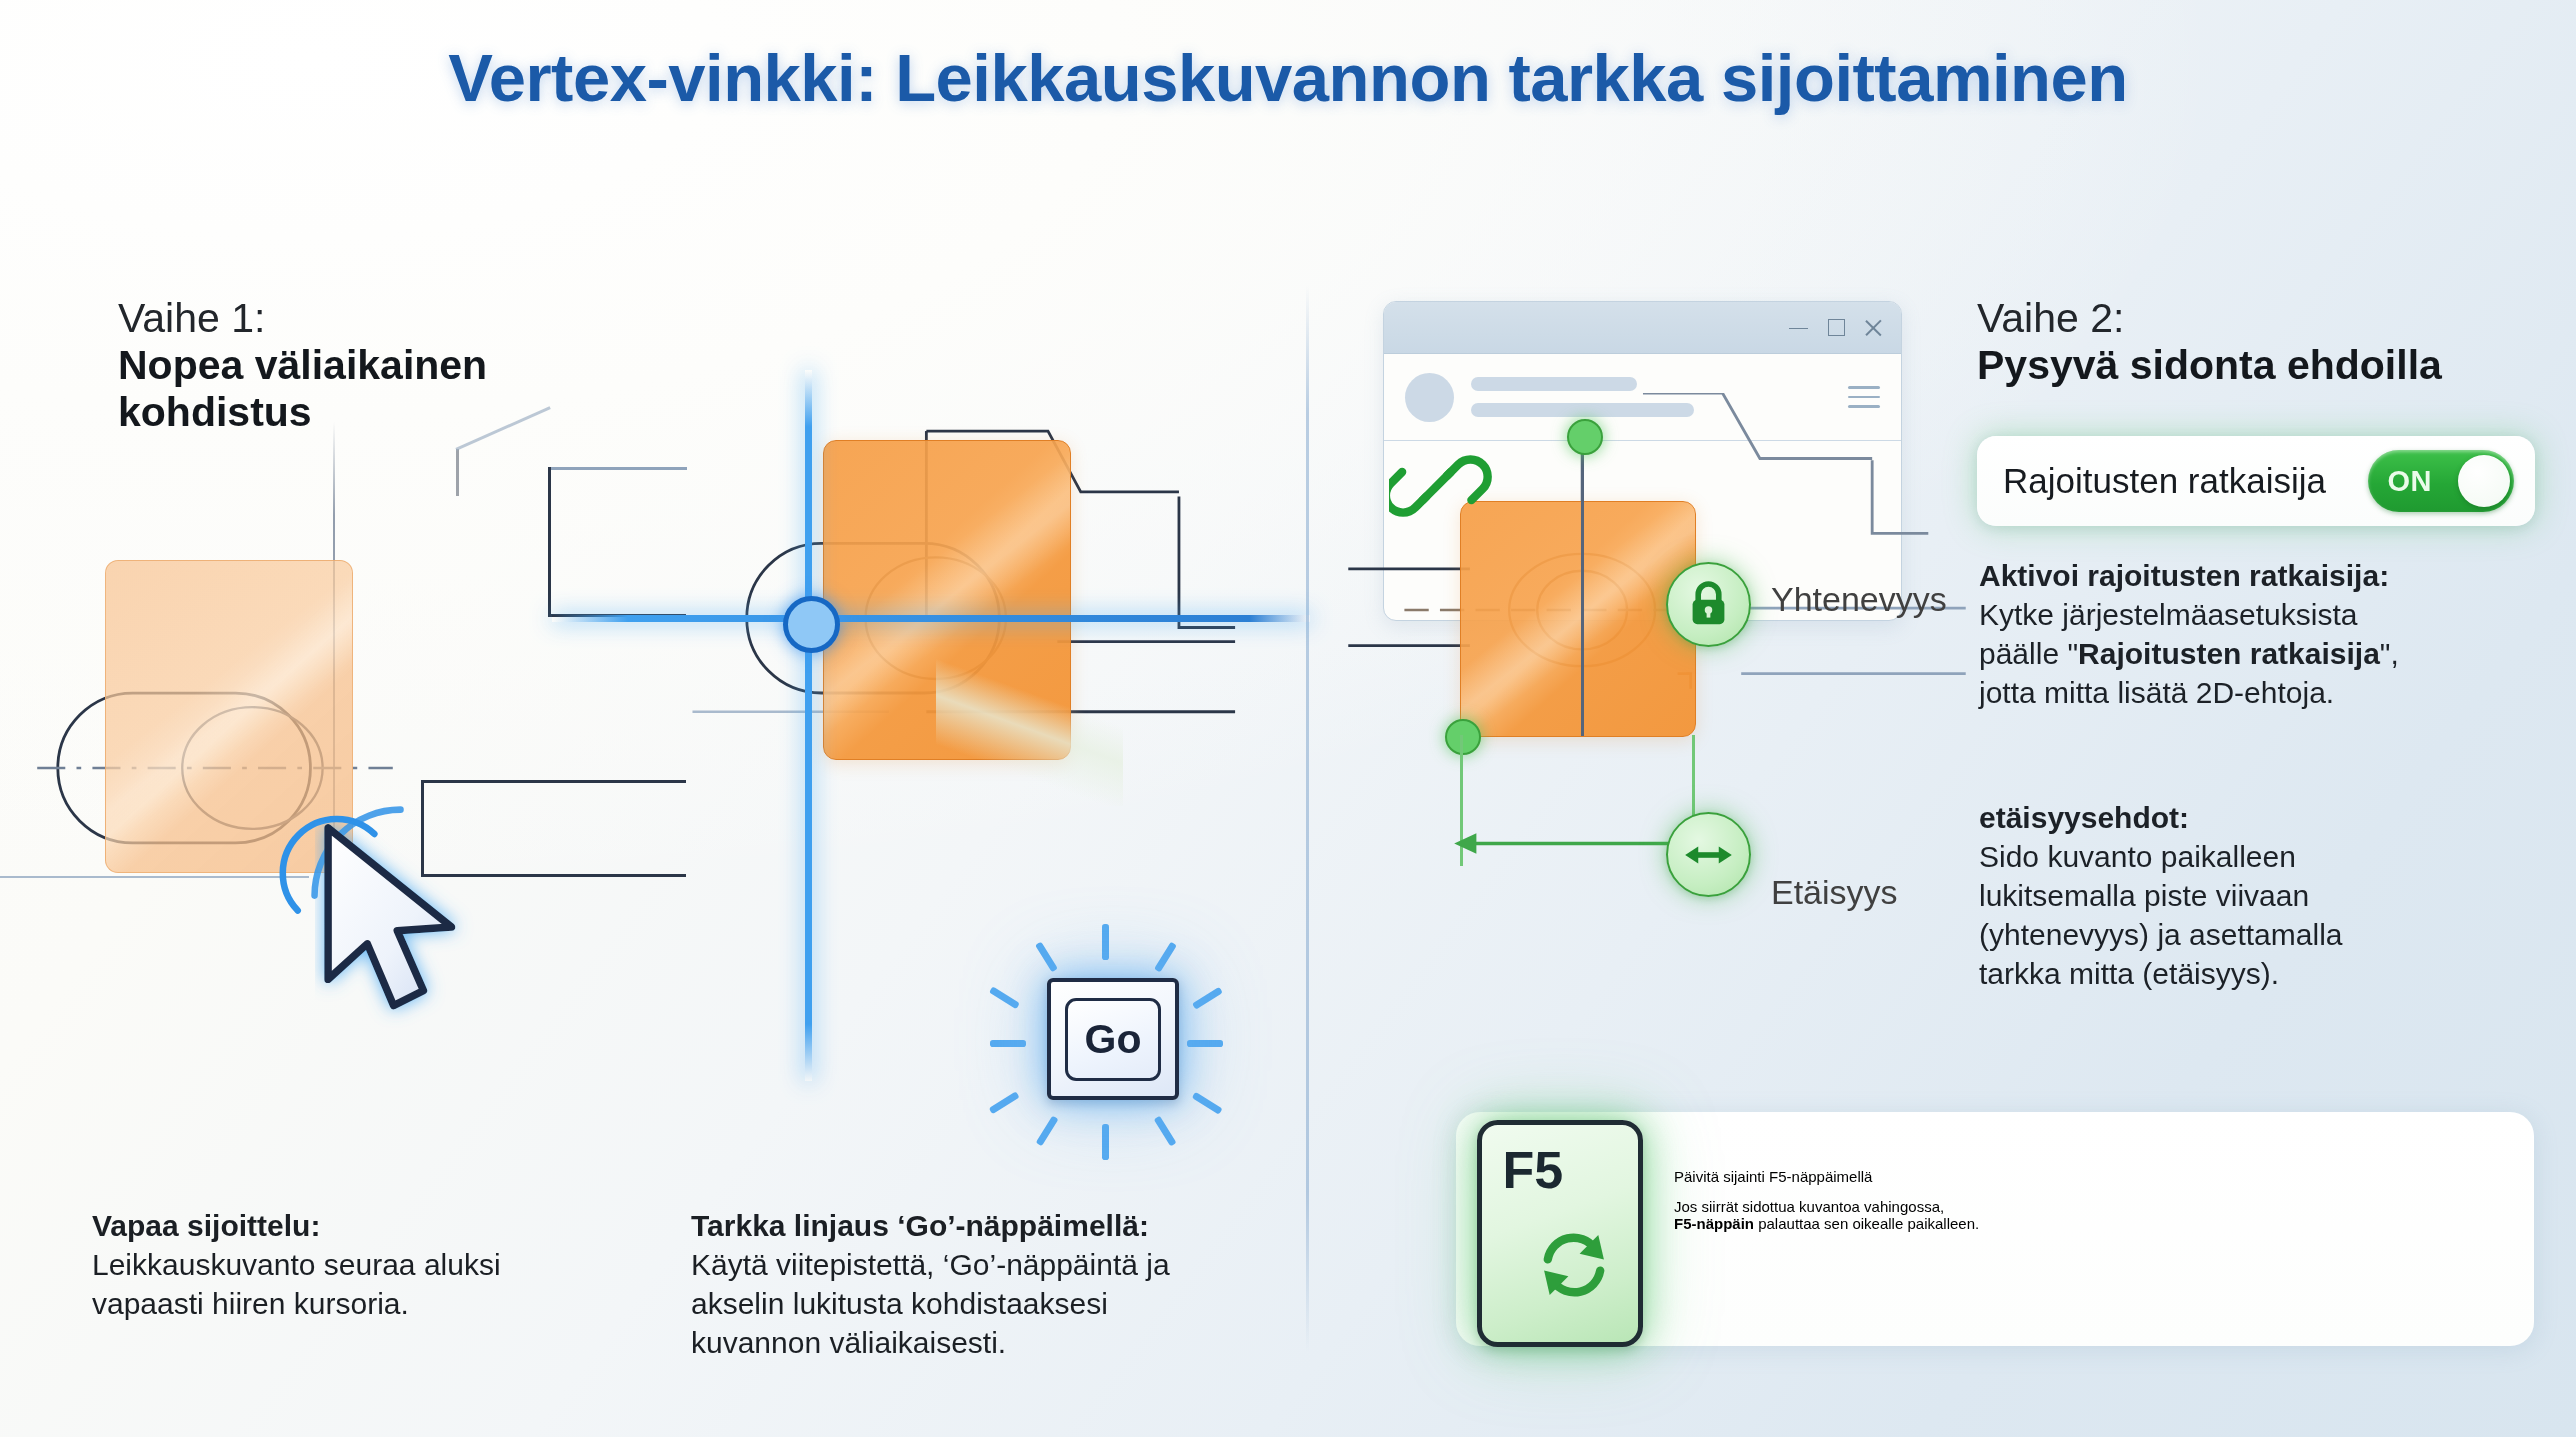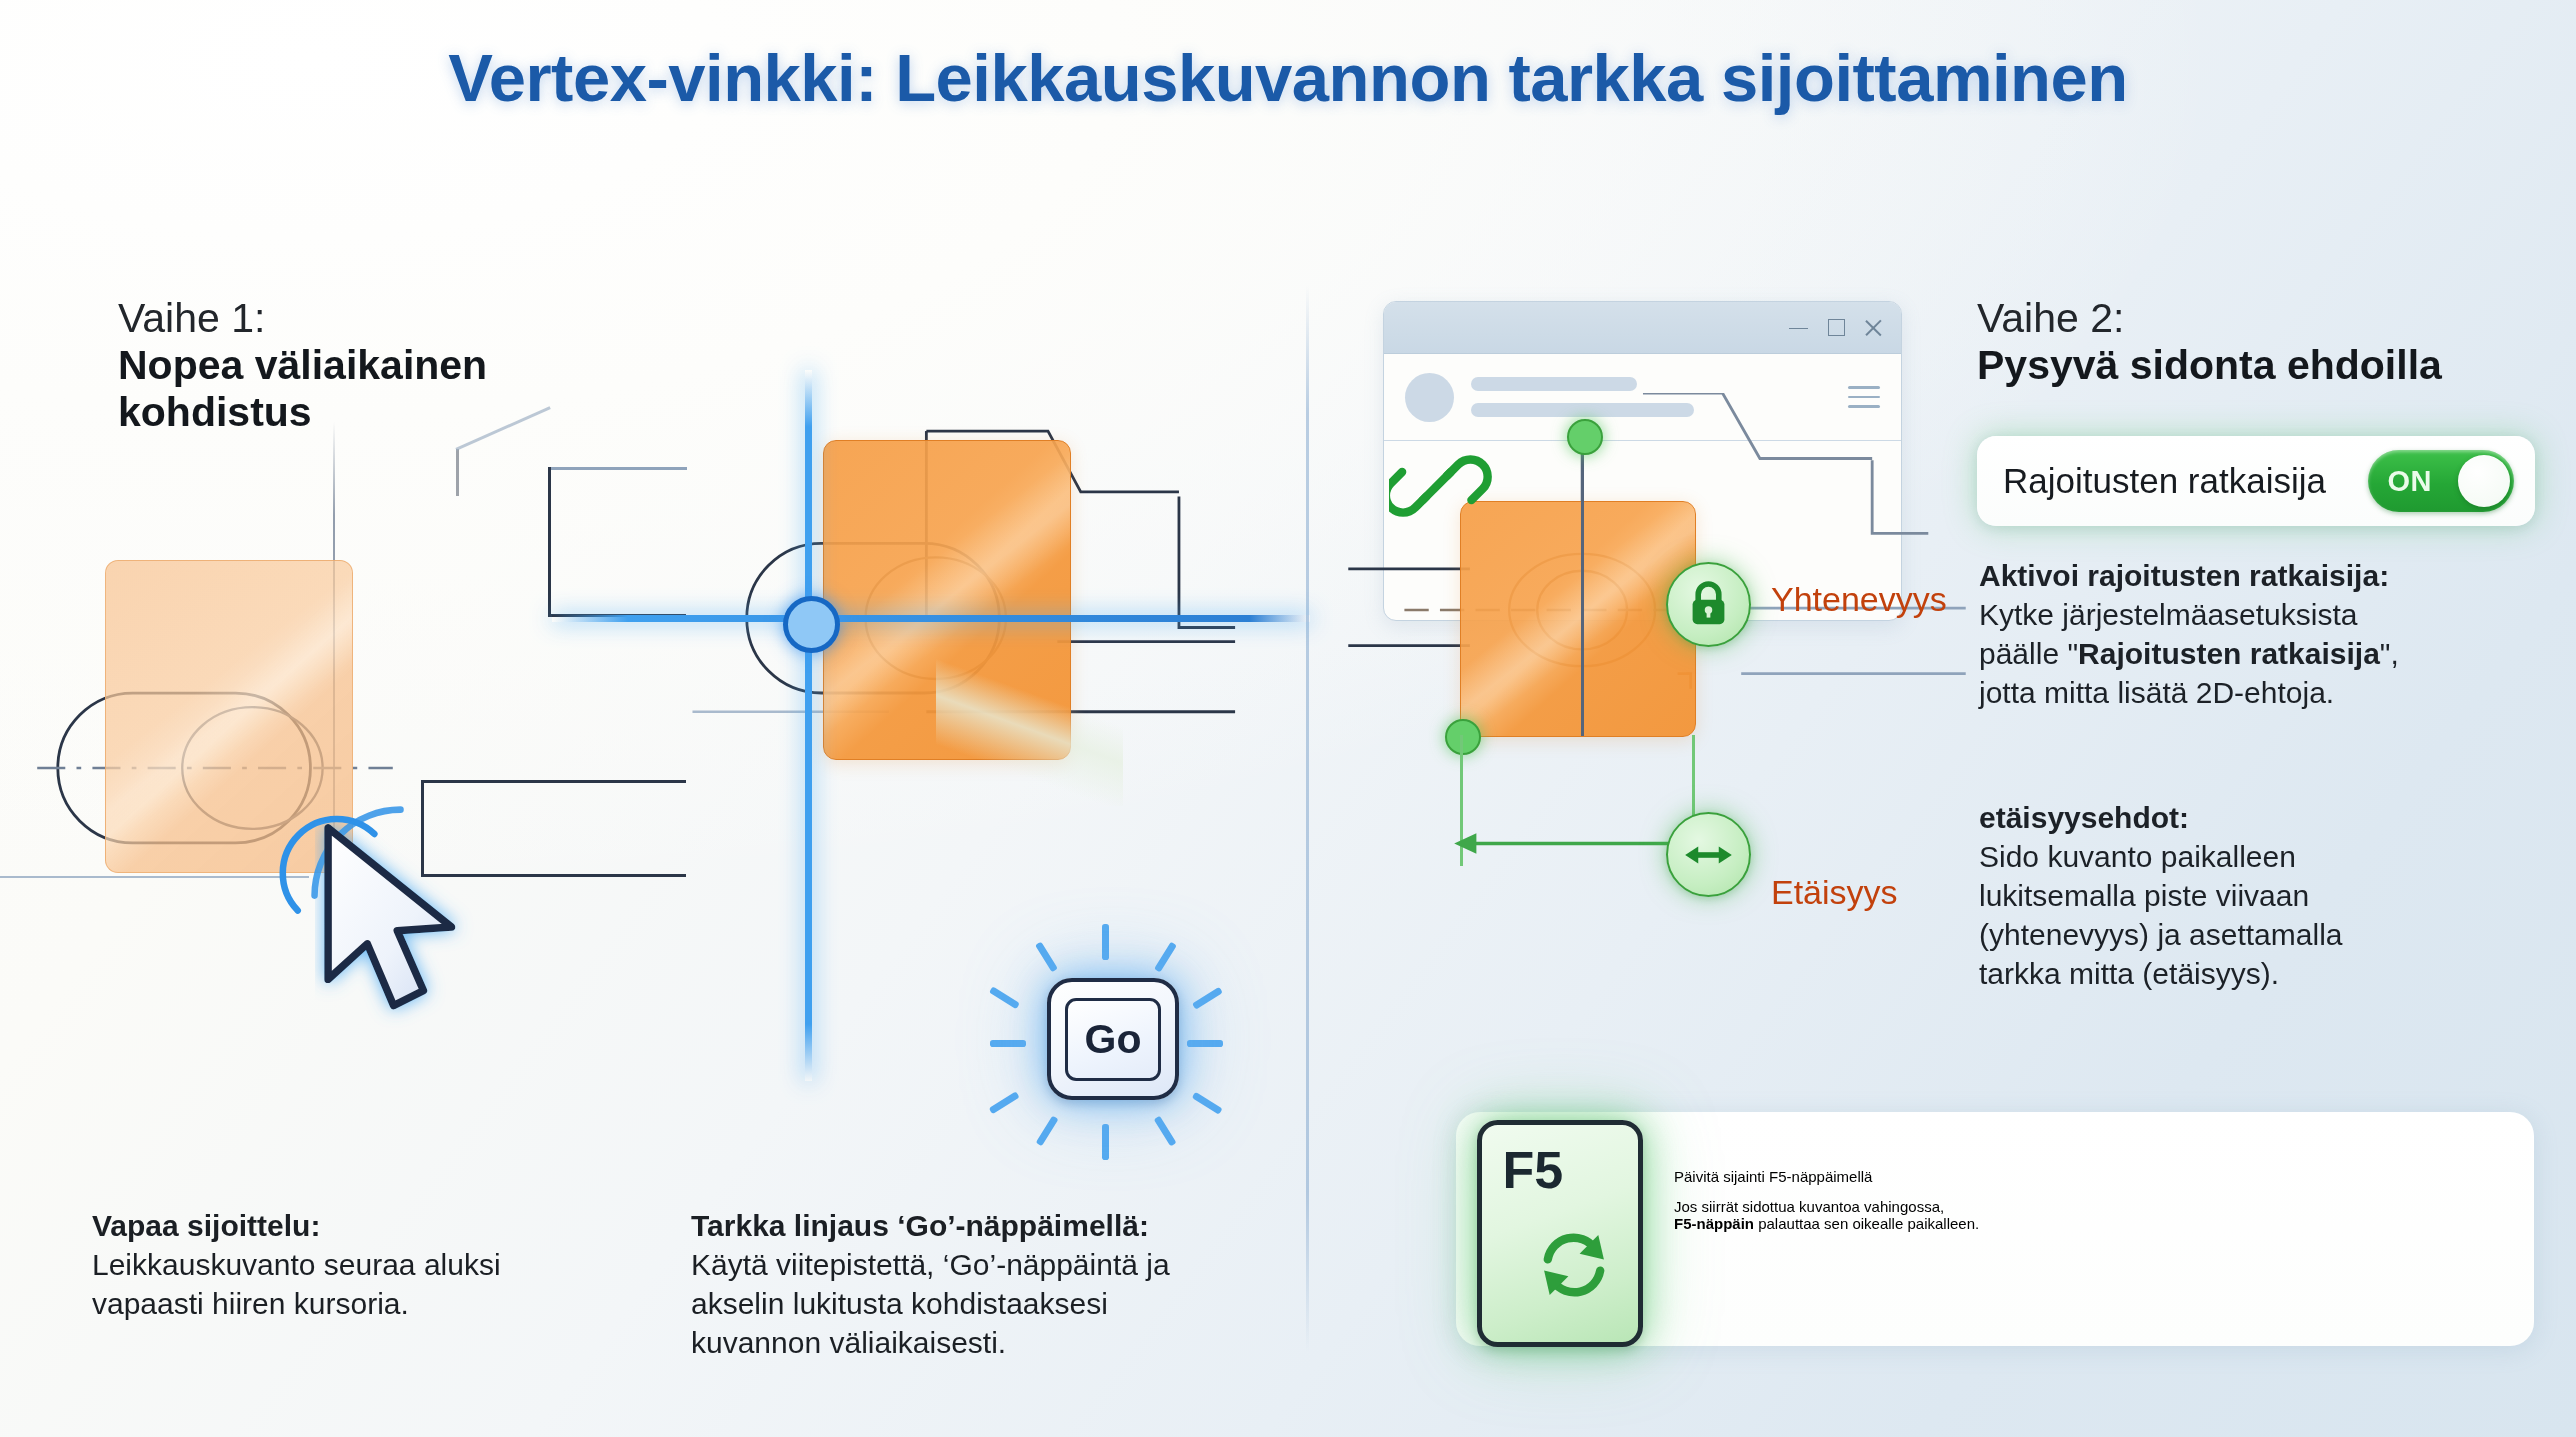--- a/index.html
+++ b/index.html
@@ -61,21 +61,21 @@
   }
 
   
   .badge{
     position:absolute;border-radius:50%;
     background:radial-gradient(circle at 38% 32%,#e4f8e2 0%,#c6eec2 60%,#aee3a8 100%);
     border:2.8px solid #3aa13c;
     box-shadow:0 0 24px rgba(80,190,90,.55),0 1.9px 7.5px rgba(40,120,50,.18);
     display:flex;align-items:center;justify-content:center;
   }
-  .label-green{font-size:34px;color:#c2410c;text-align:center;}
+  .label-green{font-size:34px;color:#404040;text-align:center;}
 
   
   #toggle-card{
     left:1977px;top:436px;width:558px;height:90px;border-radius:19px;
     background:linear-gradient(180deg,#ffffff 0%,#fbfdfc 100%);
     box-shadow:0 0 32px rgba(90,200,110,.38),0 2.8px 11.2px rgba(60,90,120,.12);
     display:flex;align-items:center;justify-content:space-between;
     padding:0 20.6px 0 26px;box-sizing:border-box;
   }
   #toggle-card .lbl{font-size:35px;color:#171b20;}
@@ -113,21 +113,21 @@
   .wc.cls::after{transform:rotate(-45deg);}
   #winmock .hdrow{height:86px;display:flex;align-items:center;padding:0 20.6px;gap:17px;border-bottom:1.9px solid #ccd9e5;}
   #winmock .avatar{width:49px;height:49px;border-radius:50%;background:#ccd9e6;}
   #winmock .bars{flex:1;display:flex;flex-direction:column;gap:11.2px;}
   #winmock .bar{height:14px;border-radius:7.5px;background:#ccd9e6;}
   #winmock .burger{width:32px;display:flex;flex-direction:column;gap:6.6px;}
   #winmock .burger i{display:block;height:2.8px;background:#9ab0c4;border-radius:1.9px;}
 
   
   #gokey{
-    left:1047px;top:978px;width:124px;height:114px;border-radius:25px;
+    left:1047px;top:978px;width:124px;height:114px;border-radius:6px;
     background:linear-gradient(155deg,#ffffff 0%,#f3f7fd 45%,#dde7f7 100%);
     border:4.7px solid #1f2c45;
     box-shadow:0 0 39px rgba(90,170,240,.75),0 0 84px rgba(110,185,245,.45),0 3.7px 9.4px rgba(30,50,90,.25);
     display:flex;align-items:center;justify-content:center;
   }
   #gokey .cap-in{
     width:90px;height:77px;border-radius:11.2px;border:3.7px solid #1f2c45;
     display:flex;align-items:center;justify-content:center;
     font-size:41px;font-weight:bold;color:#1a2438;
     background:linear-gradient(160deg,#ffffff 0%,#eef4fd 60%,#e4ecf9 100%);

